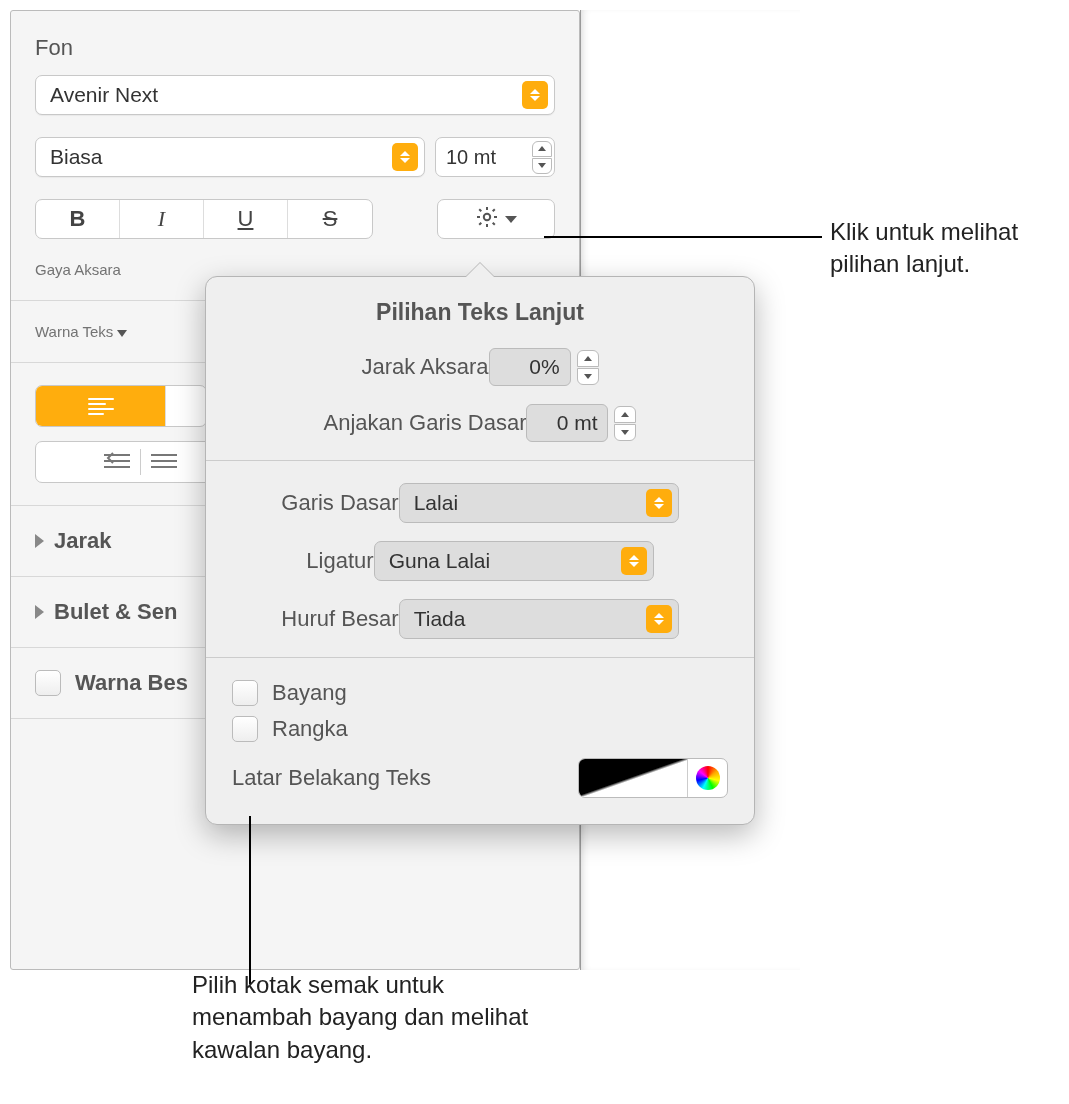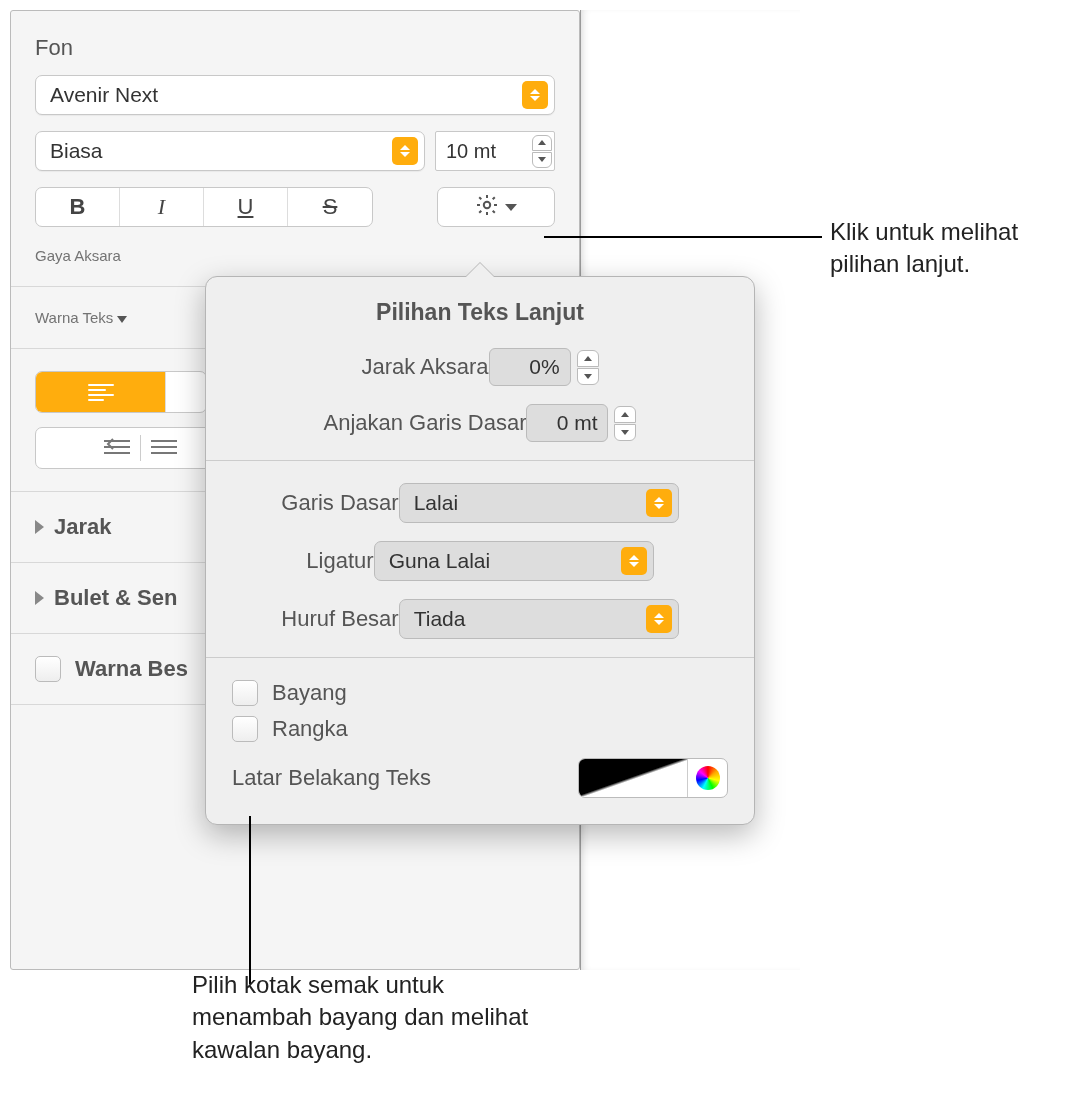--- a/index.html
+++ b/index.html
@@ -52,29 +52,29 @@
       gap: 2px;
     }
     .dropdown-arrow::before, .dropdown-arrow::after {
       content: "";
       width: 0; height: 0;
       border-left: 5px solid transparent;
       border-right: 5px solid transparent;
     }
     .dropdown-arrow::before { border-bottom: 5px solid #fff; }
     .dropdown-arrow::after  { border-top: 5px solid #fff; }
-    .row { display: flex; gap: 10px; margin-bottom: 16px; align-items: center; }
+    .row { display: flex; gap: 10px; margin-bottom: 22px; align-items: center; }
     .font-family { width: 100%; }
     .font-style { flex: 1; }
     .size-box {
       display: flex;
       align-items: center;
       background: #fff;
       border: 1px solid #c8c8c8;
-      border-radius: 2px;
+      border-radius: 7px;
       height: 40px;
       padding: 0 2px 0 10px;
       font-size: 20px;
       width: 120px;
     }
     .size-box span { flex: 1; }
     .stepper {
       display: flex;
       flex-direction: column;
       gap: 1px;

